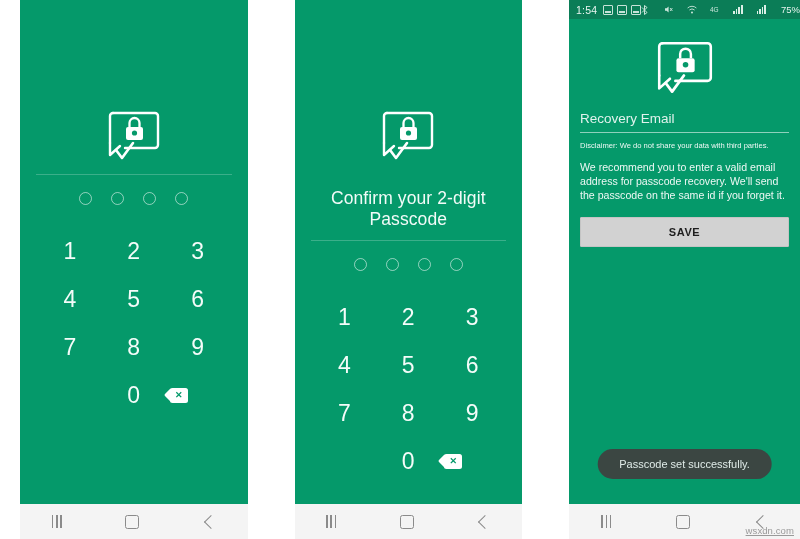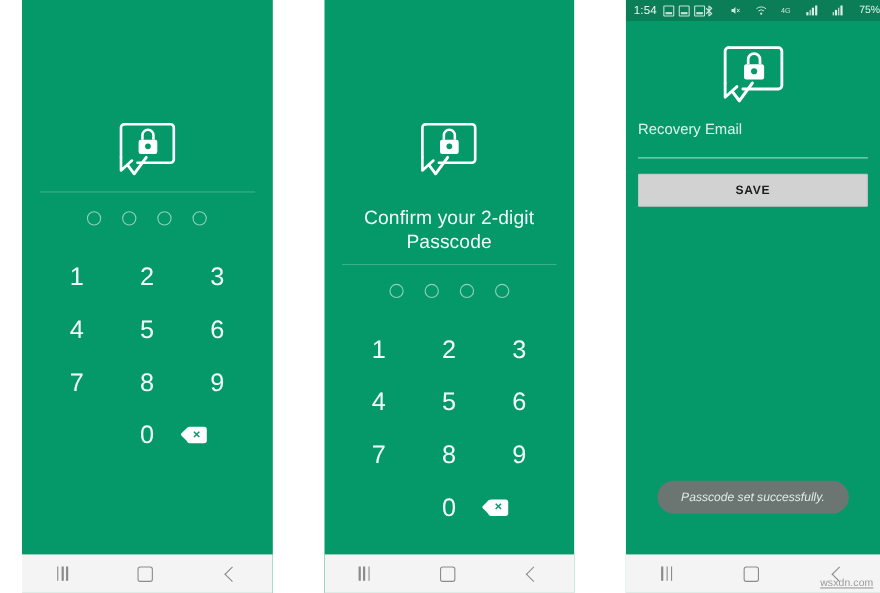--- a/index.html
+++ b/index.html
@@ -180,21 +180,21 @@
     margin-left: 4px;
   }
 
   
   .recovery {
     padding: 0 11px;
     margin-top: 10px;
   }
   .field {
     border-bottom: 1.4px solid rgba(255,255,255,0.55);
-    padding-bottom: 16px;
+    padding-bottom: 5px;
   }
   .field-placeholder {
     color: rgba(255,255,255,0.88);
     font-size: 13.5px;
   }
   .disclaimer {
     color: rgba(255,255,255,0.93);
     font-size: 7.6px;
     margin-top: 8px;
     line-height: 1.25;
@@ -215,29 +215,28 @@
     letter-spacing: 0.6px;
     padding: 8px 0;
     border: 1px solid #c4c4c4;
     border-radius: 1px;
     cursor: pointer;
   }
   .toast {
     position: absolute;
     left: 50%;
     transform: translateX(-50%);
-    bottom: 72px;
-    background: #737373;
+    bottom: 60px;
+    background: #404040;
     color: #f0f2f1;
     font-size: 11px;
     padding: 9px 22px;
     border-radius: 18px;
     white-space: nowrap;
     opacity: 0.93;
-    font-style: italic;
   }
 
   
   .navbar {
     position: absolute;
     left: 0; right: 0; bottom: 0;
     height: 35px;
     background: #f4f4f4;
     display: flex;
     align-items: center;
@@ -457,20 +456,22 @@
         <rect x="19" y="17" width="17" height="13" rx="2" fill="#ffffff"></rect>
         <path d="M22.5 17 V13 A5 5 0 0 1 32.5 13 V17" fill="none" stroke="#ffffff" stroke-width="2.3"></path>
         <circle cx="27.5" cy="23" r="2.6" fill="#05996a"></circle>
       </svg>
     </div>
 
     <div class="recovery">
       <div class="field">
         <span class="field-placeholder">Recovery Email</span>
       </div>
+      <div class="disclaimer">Disclaimer: We do not share your data with third parties.</div>
+      <div class="recommend">We recommend you to enter a valid email address for passcode recovery. We'll send the passcode on the same id if you forget it.</div>
       <div class="save-btn">SAVE</div>
     </div>
 
     <div class="toast">Passcode set successfully.</div>
 
     <div class="spacer"></div>
 
     <div class="navbar">
       <div class="nav-recents">
           <i></i>

